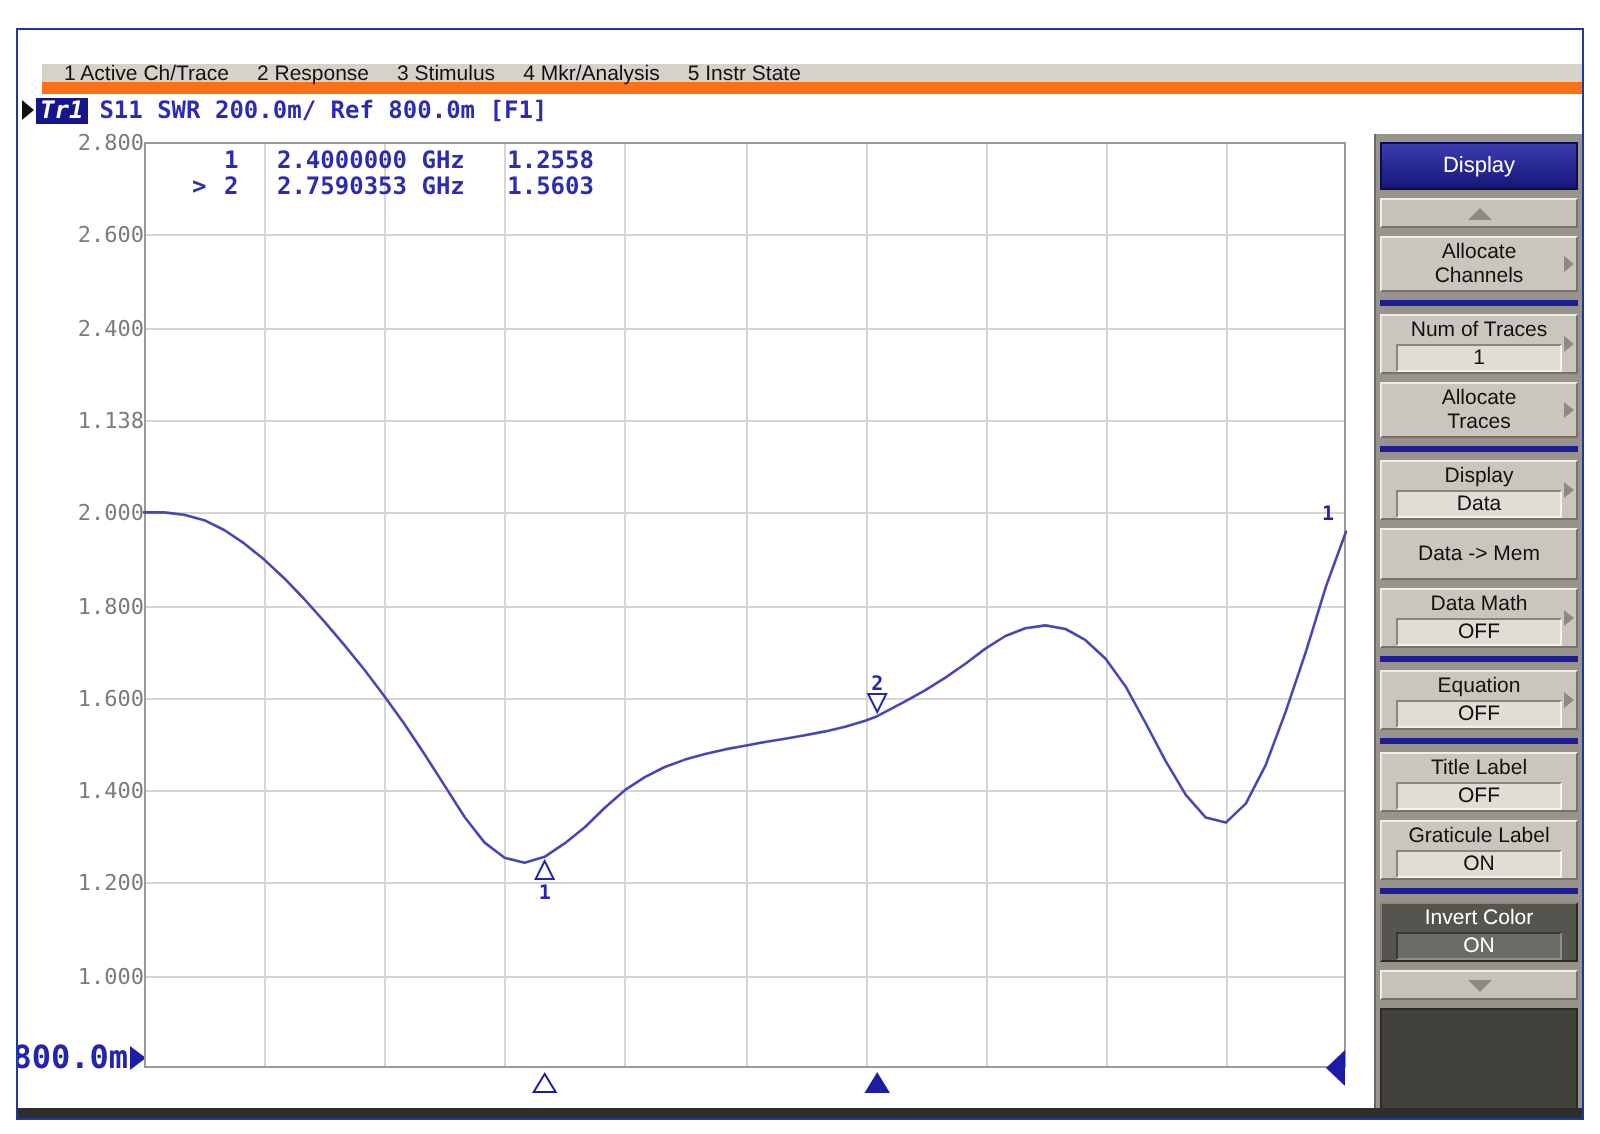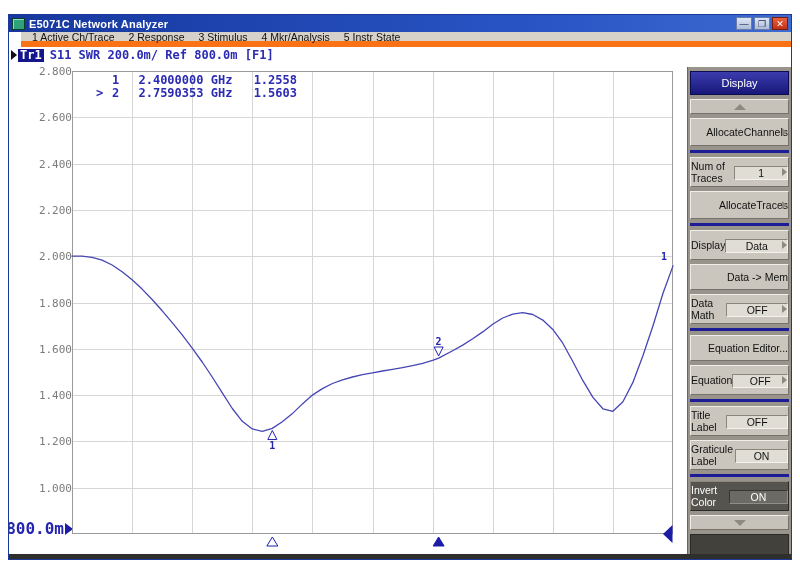--- a/index.html
+++ b/index.html
@@ -29,21 +29,21 @@
            font-size:10.5px;color:#111;box-sizing:border-box;padding-left:4px;margin-left:12px;}
   .menu-item{padding:0 7px;white-space:nowrap;}
 
   
   .leftpane{position:absolute;left:0;top:32px;width:678px;height:494px;background:#ffffff;}
 
   .tracebar{position:absolute;left:2px;top:1px;height:14px;display:flex;align-items:center;
             font-family:"DejaVu Sans Mono",monospace;font-size:12px;font-weight:bold;}
   .tr-arrow{width:0;height:0;border-left:6px solid #111;border-top:5px solid transparent;
             border-bottom:5px solid transparent;margin-right:1px;}
-  .tr-chip{background:#15158c;color:#ffffff;padding:0 2px;line-height:13px;}
+  .tr-chip{background:#15158c;color:#ffffff;padding:0 2px;line-height:13px;font-style:italic;}
   .tr-text{color:#2b2bb4;margin-left:6px;white-space:pre;}
 
   .graticule-wrap{position:absolute;left:63px;top:24px;width:601px;height:478px;}
   .yticks{position:absolute;left:12px;top:24px;width:55px;height:463px;}
   .ytick{position:absolute;right:4px;font-family:"DejaVu Sans Mono",monospace;
          font-size:11px;color:#7b7b7b;white-space:nowrap;}
   .ref-row{position:absolute;left:0;top:472px;width:64px;display:flex;align-items:center;
            justify-content:flex-end;}
   .ref-label{font-family:"DejaVu Sans Mono",monospace;font-size:16px;color:#2424b0;
              font-weight:bold;white-space:nowrap;}
@@ -67,50 +67,41 @@
              border:1px solid #0c0c50;color:#fff;font-size:11px;display:flex;
              align-items:center;justify-content:center;margin-bottom:4px;}
   .sb-scroll{height:13px;flex:0 0 auto;background:#c6c2ba;border:1px solid;
              border-color:#f0eee8 #76726a #76726a #f0eee8;display:flex;align-items:center;
              justify-content:center;margin-bottom:4px;}
   .tri-up{width:0;height:0;border-bottom:6px solid #8e8a82;border-left:6px solid transparent;
           border-right:6px solid transparent;}
   .tri-down{width:0;height:0;border-top:6px solid #8e8a82;border-left:6px solid transparent;
             border-right:6px solid transparent;}
   .skey{flex:0 0 auto;background:#cac6be;border:1px solid;
-        border-color:#f0eee8 #76726a #76726a #eceae4;display:flex;flex-direction:row;
-        align-items:center;justify-content:flex-end;position:relative;font-size:10.5px;
+        border-color:#f0eee8 #76726a #76726a #eceae4;display:flex;flex-direction:column;
+        align-items:center;justify-content:center;position:relative;font-size:10.5px;
         color:#111;margin-bottom:4px;box-sizing:border-box;line-height:12px;}
   .skey.h26{height:26px}.skey.h28{height:28px}.skey.h30{height:30px}
   .skey-value{background:#e0ddd5;border:1px solid;border-color:#8a867e #f4f2ec #f4f2ec #8a867e;
               width:84%;text-align:center;font-size:10.5px;line-height:12px;margin-top:1px;}
   .skey-arrow{position:absolute;right:1px;top:50%;margin-top:-4px;width:0;height:0;
               border-left:5px solid #8e8a82;border-top:4px solid transparent;
               border-bottom:4px solid transparent;}
   .skey.dark{background:#56544e;color:#fff;border-color:#8a8880 #2c2a26 #2c2a26 #807e76;}
   .skey.dark .skey-value{background:#6c6a64;border-color:#38362f #908e86 #908e86 #38362f;color:#fff;}
   .skey-sep{height:3px;flex:0 0 auto;background:#1c1c96;margin:0 0 4px 0;}
   .sb-filler{flex:1;background:#43413c;border:1px solid #2b2a26;margin:0 0 2px 0;}
 
   .bottomstrip{position:absolute;left:0;top:539px;width:100%;height:7px;background:#2e2e2c;}
 </style>
 </head>
 <body>
 
 <div class="window">
 
-  <div class="titlebar">
-    <div class="app-icon"></div>
-    <div class="title-text">E5071C Network Analyzer</div>
-    <div class="win-btns">
-      <div class="win-btn">—</div>
-      <div class="win-btn">❒</div>
-      <div class="win-btn close">✕</div>
-    </div>
-  </div>
 
   <div class="menubar">
     <div class="menu-item">1 Active Ch/Trace</div>
     <div class="menu-item">2 Response</div>
     <div class="menu-item">3 Stimulus</div>
     <div class="menu-item">4 Mkr/Analysis</div>
     <div class="menu-item">5 Instr State</div>
   </div>
 
   <div class="leftpane">
@@ -118,21 +109,21 @@
     <div class="tracebar">
       <span class="tr-arrow"></span>
       <span class="tr-chip">Tr1</span>
       <span class="tr-text">S11 SWR 200.0m/ Ref 800.0m [F1]</span>
     </div>
 
     <div class="yticks">
         <div class="ytick" style="top: -6px;">2.800</div>
         <div class="ytick" style="top: 40.3px;">2.600</div>
         <div class="ytick" style="top: 86.6px;">2.400</div>
-        <div class="ytick" style="top: 132.9px;">2.200</div>
+        <div class="ytick" style="top: 132.9px;">1.138</div>
         <div class="ytick" style="top: 179.2px;">2.000</div>
         <div class="ytick" style="top: 225.5px;">1.800</div>
         <div class="ytick" style="top: 271.8px;">1.600</div>
         <div class="ytick" style="top: 318.1px;">1.400</div>
         <div class="ytick" style="top: 364.4px;">1.200</div>
         <div class="ytick" style="top: 410.7px;">1.000</div>
       </div>
     <div class="ref-row">
       <span class="ref-label">800.0m</span>
       <span class="ref-tri"></span>
@@ -221,23 +212,20 @@
     <div class="skey h26">
       <div>Data -&gt; Mem</div>
     </div>
     <div class="skey h30">
       <div>Data Math</div>
       <div class="skey-value">OFF</div>
       <span class="skey-arrow"></span>
     </div>
     <div class="skey-sep"></div>
 
-    <div class="skey h26">
-      <div>Equation Editor...</div>
-    </div>
     <div class="skey h30">
       <div>Equation</div>
       <div class="skey-value">OFF</div>
       <span class="skey-arrow"></span>
     </div>
     <div class="skey-sep"></div>
 
     <div class="skey h30">
       <div>Title Label</div>
       <div class="skey-value">OFF</div>

